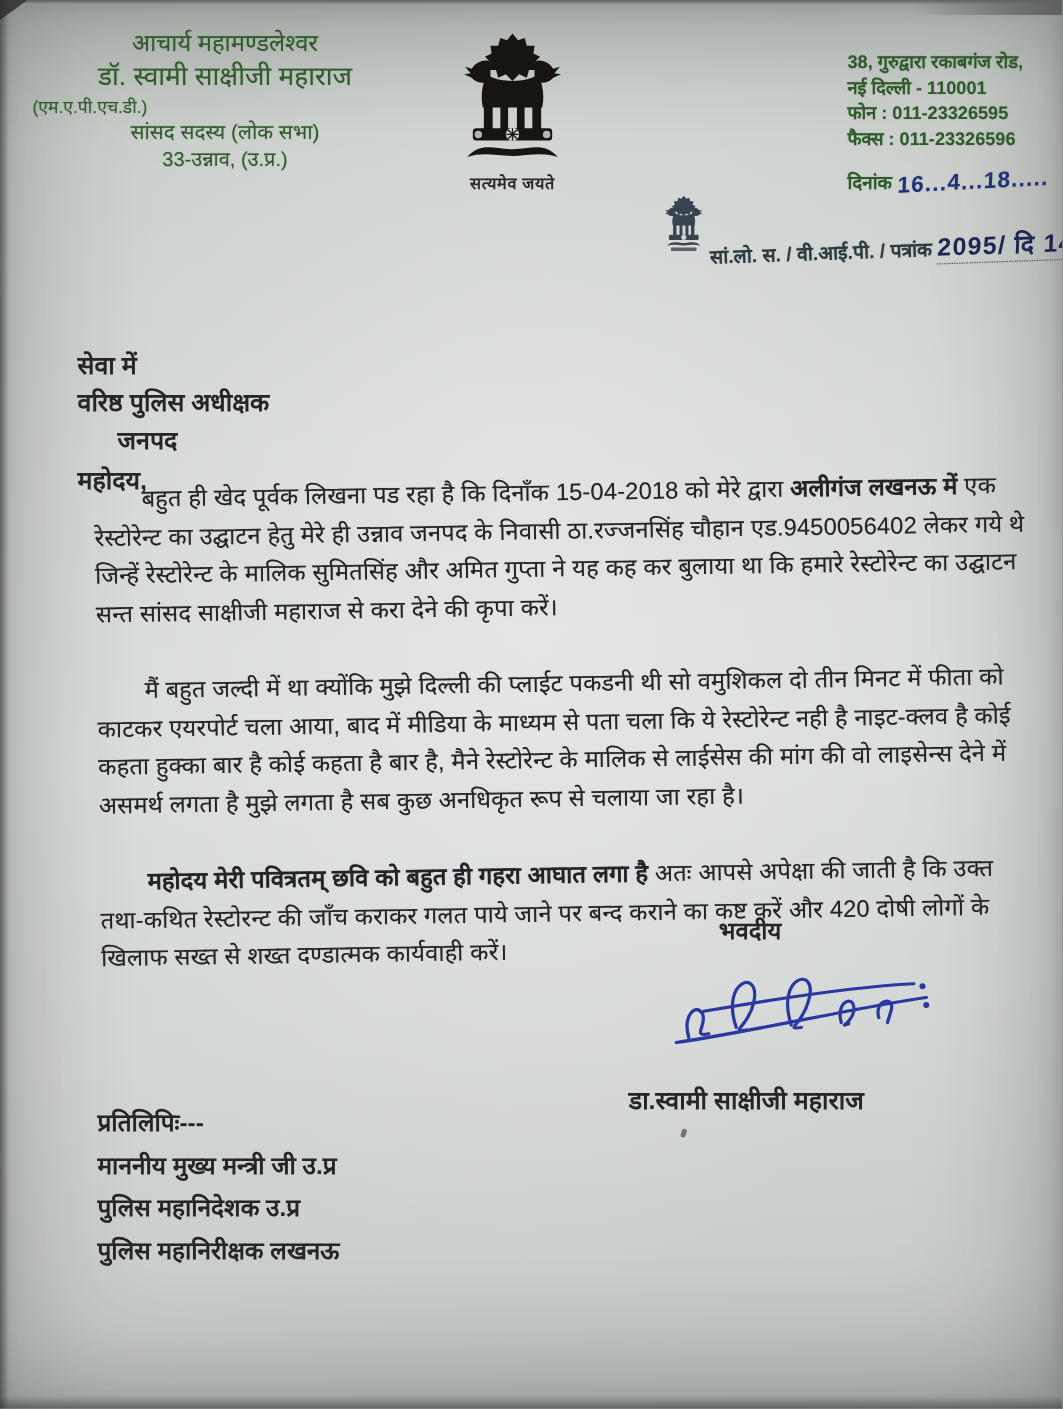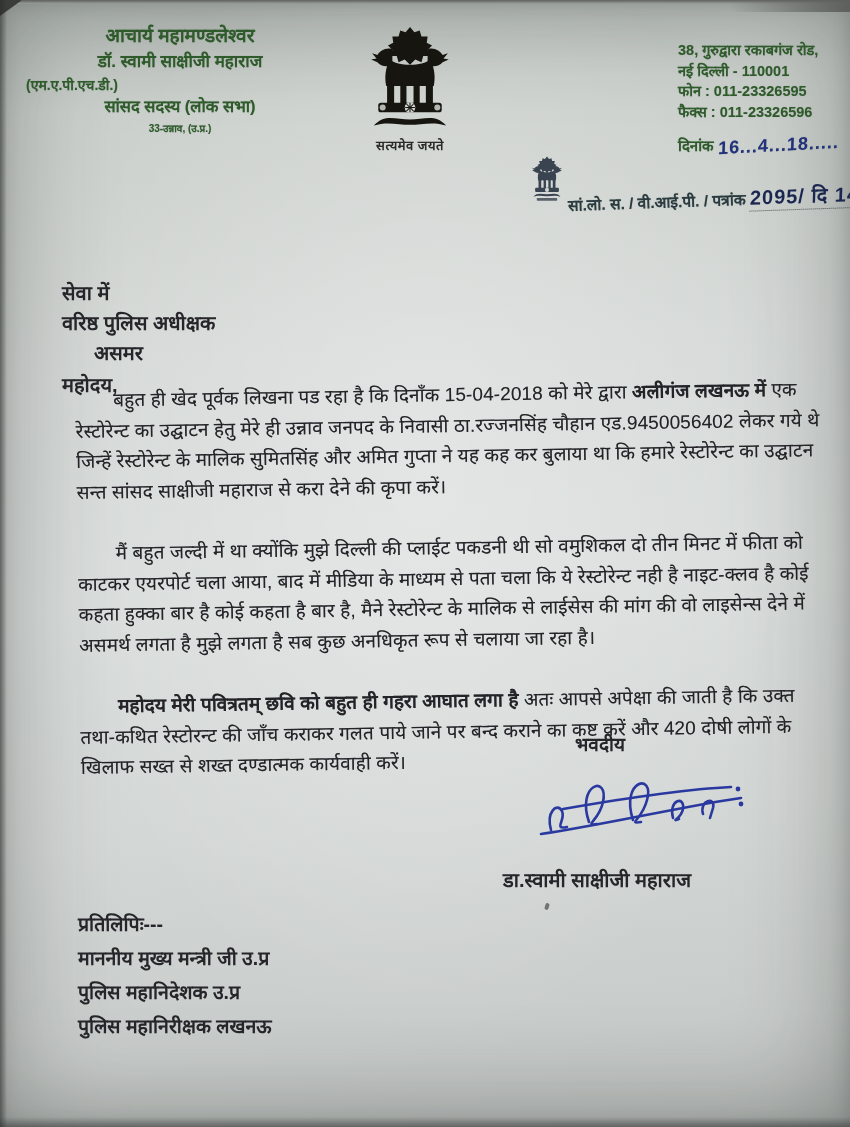--- a/index.html
+++ b/index.html
@@ -19,26 +19,26 @@
   .edge-top{position:absolute;top:0;left:0;right:0;height:4px;background:linear-gradient(to bottom,#50524f,#9fa3a0);opacity:.8;}
   .corner-tl{position:absolute;top:0;left:0;width:22px;height:16px;background:#3b3d3b;clip-path:polygon(0 0,100% 0,0 100%);}
   .corner-tr{position:absolute;top:0;right:0;width:120px;height:12px;background:linear-gradient(to left,#5d605d,rgba(93,96,93,0));}
   .edge-left{position:absolute;top:0;left:0;bottom:0;width:7px;background:linear-gradient(to right,rgba(40,42,40,.55),rgba(40,42,40,0));}
   .edge-bottom{position:absolute;left:0;right:0;bottom:0;height:10px;background:linear-gradient(to top,rgba(40,42,40,.45),rgba(40,42,40,0));}
 
   .green{color:#2f5a2b;text-shadow:0 0 1px rgba(47,90,43,0.35);}
   .hw{color:#22307e;font-weight:700;letter-spacing:1px;}
 
   
-  .lh-left{position:absolute;left:26px;top:24px;width:308px;text-align:center;font-weight:700;}
+  .lh-left{position:absolute;left:26px;top:24px;width:308px;text-align:center;font-weight:400;}
   .lh-left .l1{font-size:19px;line-height:24px;}
-  .lh-left .l2{font-size:17px;line-height:28px;}
+  .lh-left .l2{font-size:21px;line-height:28px;}
   .lh-left .l3{font-size:14px;line-height:19px;text-align:left;padding-right:34px;}
   .lh-left .l4{font-size:16.5px;line-height:23px;}
-  .lh-left .l5{font-size:10px;line-height:22px;}
+  .lh-left .l5{font-size:16px;line-height:22px;}
 
   
   .emblem-wrap{position:absolute;left:352px;top:26px;width:116px;text-align:center;}
   .emblem-caption{font-size:13px;font-weight:700;margin-top:2px;color:#2a2a28;letter-spacing:.5px;}
 
   
   .lh-right{position:absolute;left:678px;top:40px;width:170px;font-weight:700;font-size:14.5px;line-height:20.5px;}
   .lh-right .date-row{margin-top:13px;font-size:15px;}
   .lh-right .date-row .hw{display:inline-block;font-size:18px;transform:rotate(-3deg) skewX(-5deg);}
 
@@ -56,21 +56,21 @@
   
   .body-text{position:absolute;left:75px;top:386px;width:748px;transform:rotate(-0.9deg);transform-origin:0 0;}
   .body-text p{margin:0 0 31px 0;font-size:19px;line-height:30.5px;text-indent:38px;letter-spacing:.1px;color:#242428;text-shadow:0 0 .6px rgba(30,30,35,.35);}
   .body-text b{font-weight:700;}
 
   .valediction{position:absolute;left:575px;top:731px;font-size:19px;font-weight:700;}
   .signature{position:absolute;left:535px;top:772px;}
   .signatory{position:absolute;left:503px;top:840px;font-size:20px;font-weight:700;margin-top:26px;}
 
   
-  .cc{position:absolute;left:78px;top:882px;font-size:19.5px;font-weight:700;line-height:34px;color:#26262a;margin-top:25px;}
+  .cc{position:absolute;left:78px;top:882px;font-size:19.5px;font-weight:700;line-height:34px;color:#26262a;}
 
   .speck{position:absolute;left:545px;top:903px;width:4px;height:7px;background:#4a4a4e;border-radius:2px;transform:rotate(18deg);opacity:.7;}
 </style>
 </head>
 <body>
 
 <div class="page">
   <div class="edge-top"></div>
   <div class="corner-tl"></div>
   <div class="corner-tr"></div>
@@ -142,21 +142,21 @@
     </svg>
   </div>
   <div class="ref-row">
     <span class="printed green">सां.लो. स. / वी.आई.पी. / पत्रांक</span>
     <span class="hw">2095/ दि 14|4|18</span>
   </div>
 
   <div class="recipient">
     <div>सेवा में</div>
     <div>वरिष्ठ पुलिस अधीक्षक</div>
-    <div class="city">असमर</div>
+    <div class="city">जनपद</div>
     <div class="greet">महोदय,</div>
   </div>
 
   <div class="body-text">
     <p><span>बहुत ही खेद पूर्वक लिखना पड रहा है कि दिनाँक 15-04-2018  को मेरे द्वारा </span><b>अलीगंज लखनऊ में</b><span> एक रेस्टोरेन्ट का उद्घाटन हेतु मेरे ही उन्नाव जनपद के निवासी ठा.रज्जनसिंह चौहान एड.9450056402 लेकर गये थे जिन्हें रेस्टोरेन्ट के मालिक सुमितसिंह और अमित गुप्ता ने यह कह कर बुलाया था कि हमारे रेस्टोरेन्ट का उद्घाटन सन्त सांसद साक्षीजी महाराज से करा देने की कृपा करें।</span></p>
     <p>मैं बहुत जल्दी में था क्योंकि मुझे दिल्ली की प्लाईट पकडनी थी सो वमुशिकल दो तीन मिनट में फीता को काटकर एयरपोर्ट चला आया, बाद में मीडिया के माध्यम से पता चला कि ये रेस्टोरेन्ट नही है नाइट-क्लव है कोई कहता हुक्का बार है कोई कहता है बार है, मैने रेस्टोरेन्ट के मालिक से लाईसेस की मांग की वो लाइसेन्स देने में असमर्थ लगता है मुझे लगता है सब कुछ अनधिकृत रूप से चलाया जा रहा है।</p>
     <p><b>महोदय मेरी पवित्रतम् छवि को बहुत ही गहरा आघात लगा है</b><span> अतः आपसे अपेक्षा की जाती है कि उक्त तथा-कथित रेस्टोरन्ट की जाँच कराकर गलत पाये जाने पर बन्द कराने का कष्ट करें और  420 दोषी लोगों के खिलाफ सख्त से शख्त दण्डात्मक कार्यवाही करें।</span></p>
   </div>
 
   <div class="valediction">भवदीय</div>

